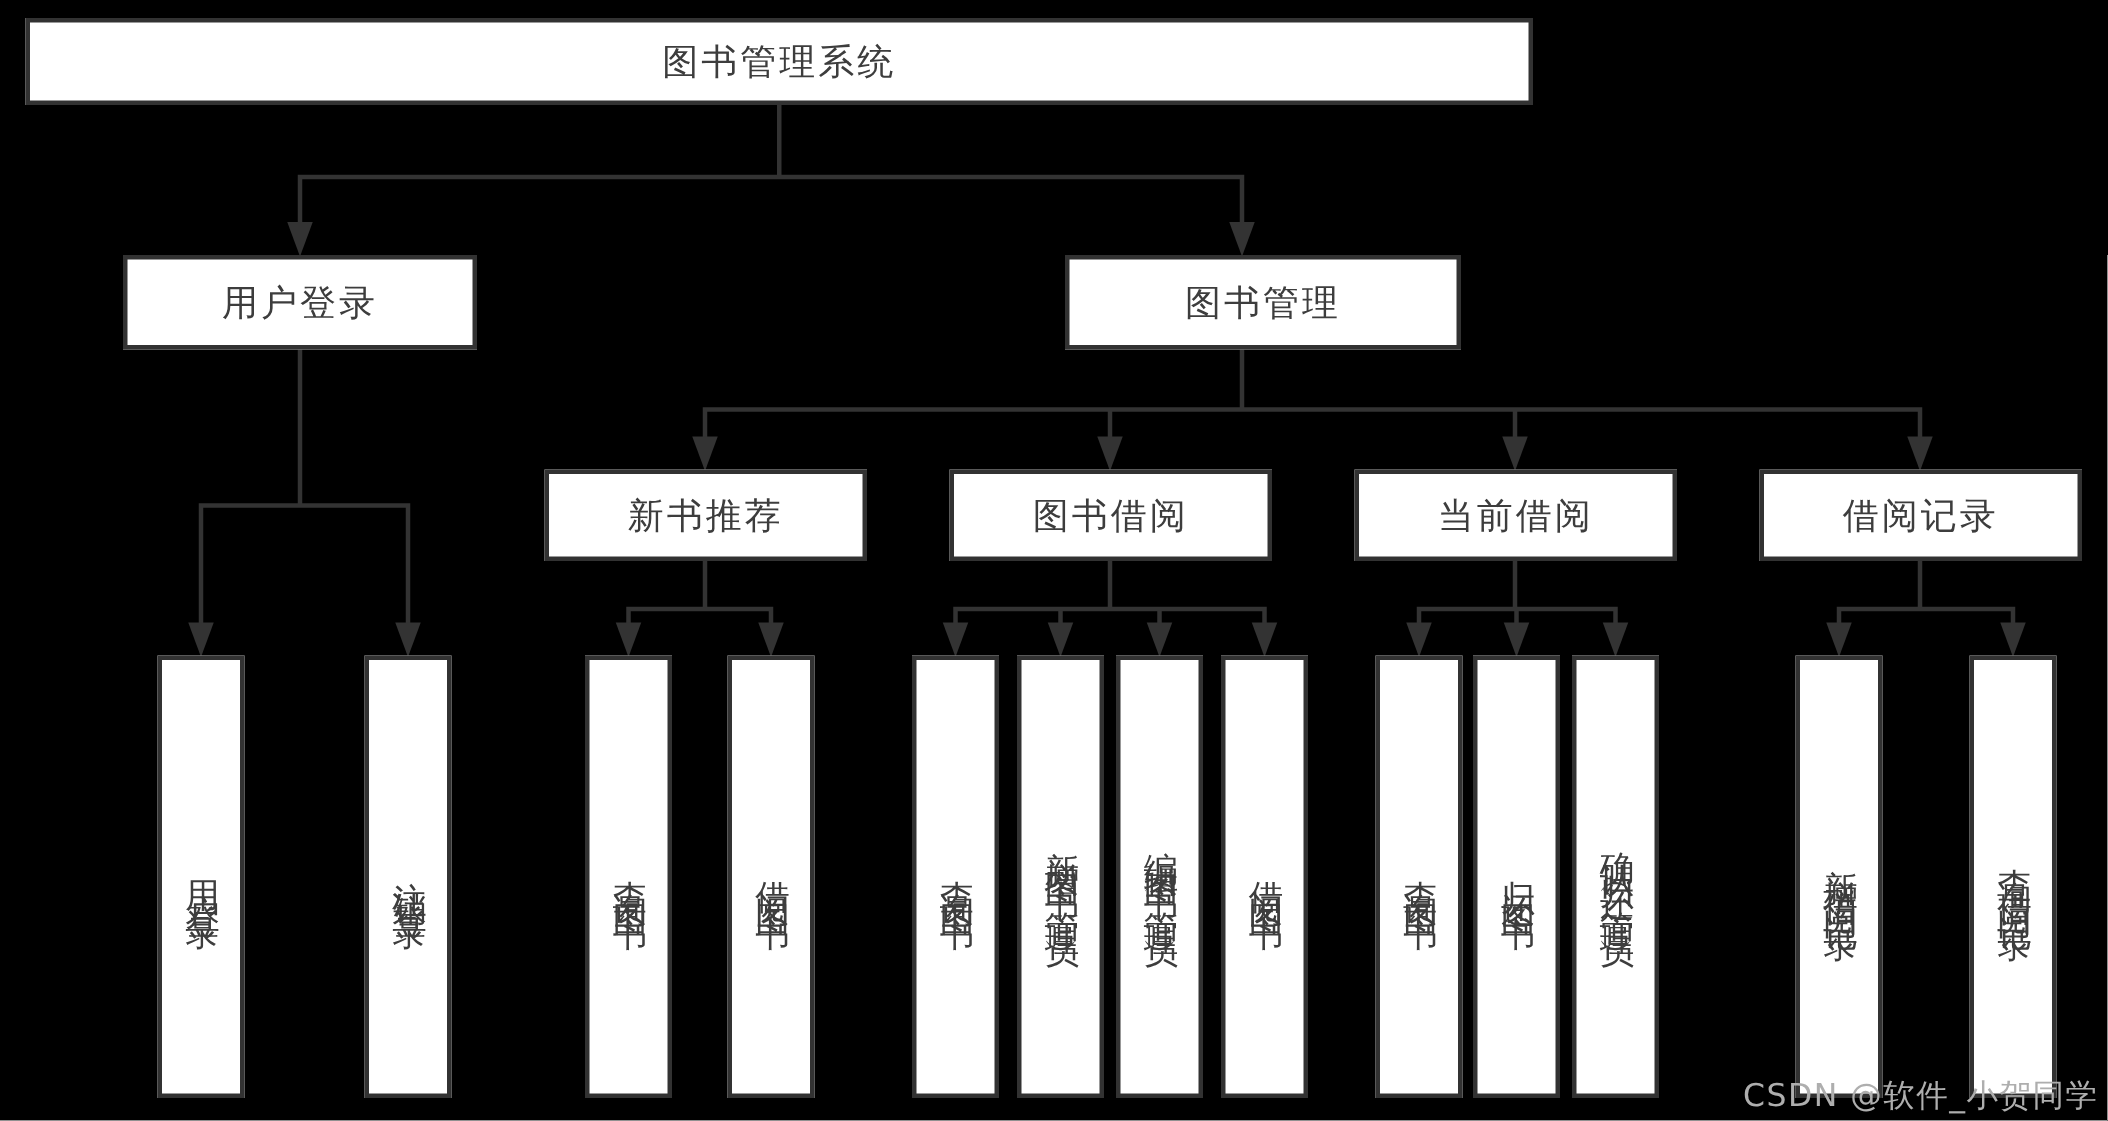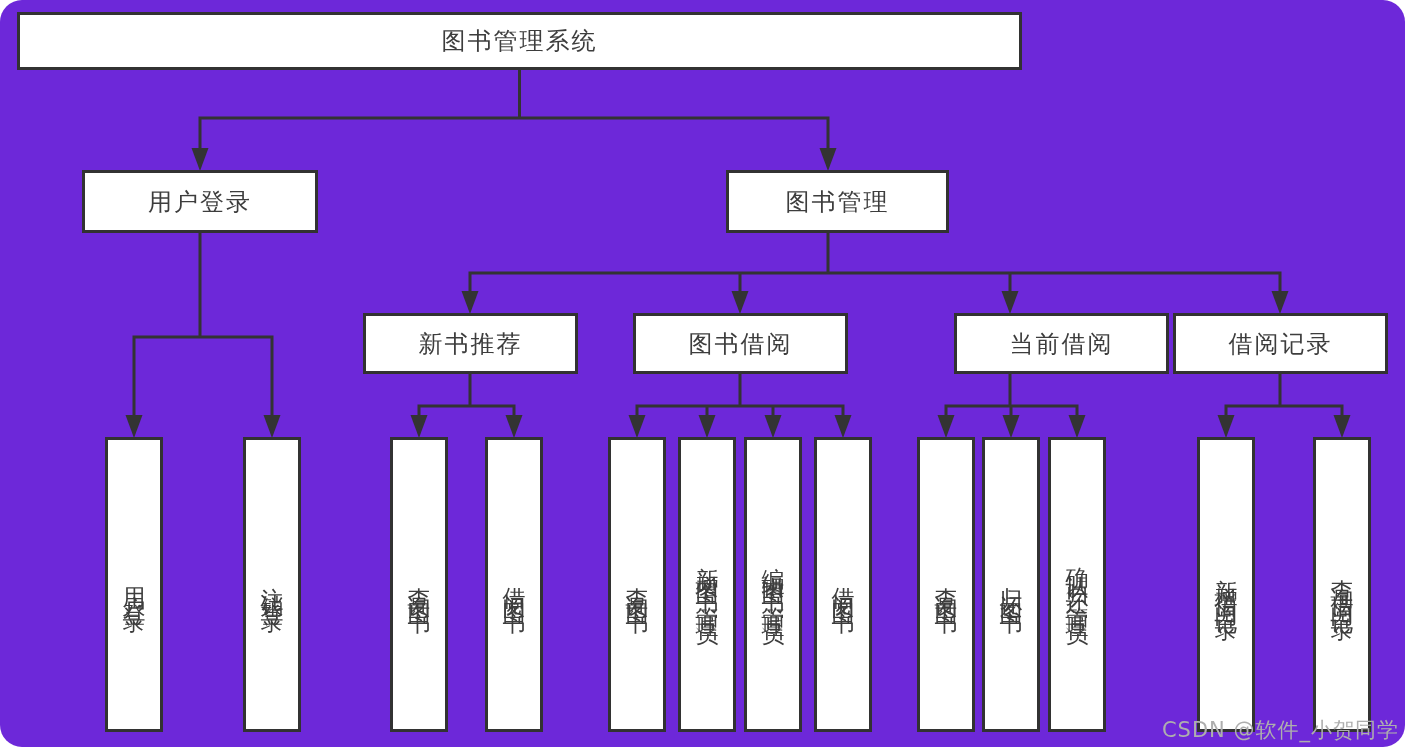--- a/index.html
+++ b/index.html
@@ -4,24 +4,23 @@
 <style>
   html, body {
     margin: 0;
     padding: 0;
     background: #ffffff;
   }
   #canvas {
     position: relative;
     width: 1405px;
     height: 747px;
-    background: #6d28d9;
+    background: #000000;
     overflow: hidden;
     font-family: "DejaVu Sans", "Liberation Sans", sans-serif;
-    border-radius: 22px;
   }
   #connector-svg {
     position: absolute;
     left: 0;
     top: 0;
     width: 1405px;
     height: 747px;
     pointer-events: none;
   }
   .cline {
@@ -43,25 +42,25 @@
     justify-content: center;
     color: #3d3d3d;
   }
   .hlabel {
     font-size: 24px;
     letter-spacing: 2px;
     white-space: nowrap;
   }
   .root  { left: 17px;  top: 12px;  width: 1005px; height: 58px; }
   .lvl2a { left: 82px;  top: 170px; width: 236px;  height: 63px; }
-  .lvl2b { left: 710px; top: 170px; width: 223px;  height: 63px; margin-left: 16px; }
+  .lvl2b { left: 710px; top: 170px; width: 264px;  height: 63px; }
   .lvl3  { top: 313px; width: 215px; height: 61px; }
   .l3a { left: 363px; }
   .l3b { left: 633px; }
-  .l3c { left: 954px; }
+  .l3c { left: 903px; }
   .l3d { left: 1173px; }
   .leaf { top: 437px; width: 58px; height: 295px; }
   .vtext {
     writing-mode: vertical-rl;
     text-orientation: mixed;
     font-size: 23px;
     letter-spacing: 8px;
     line-height: 1;
     white-space: nowrap;
   }

